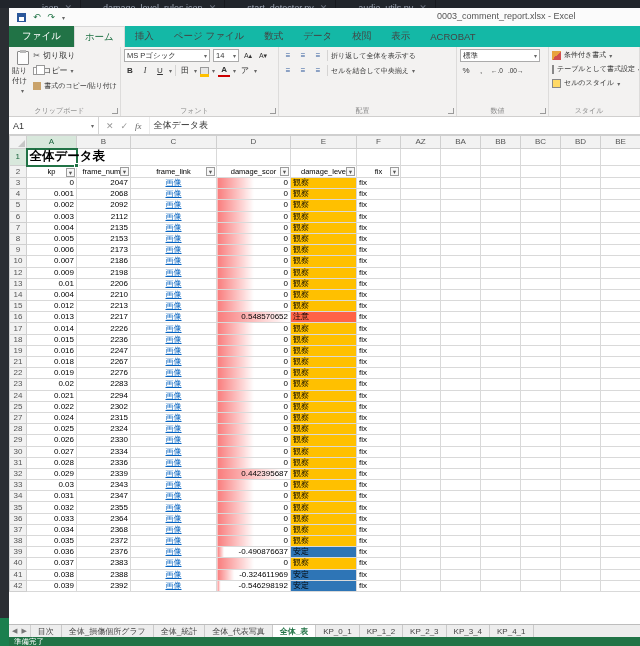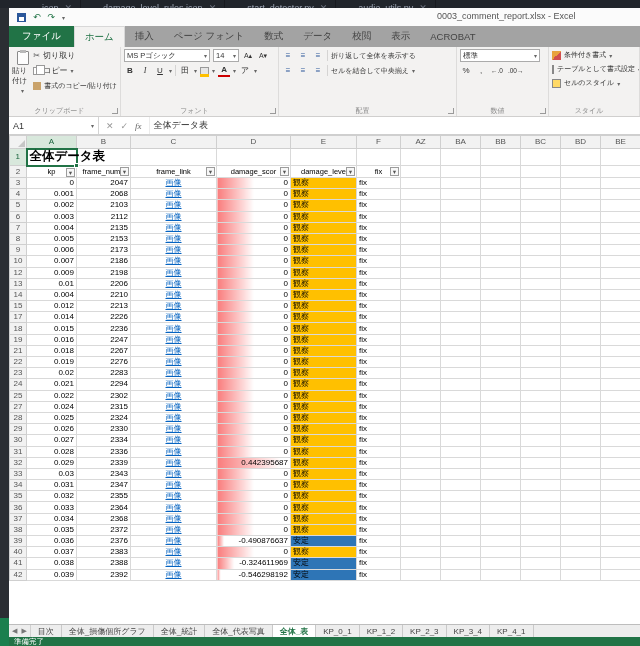--- a/index.html
+++ b/index.html
@@ -18,21 +18,21 @@
   
   .excel{position:absolute;left:9px;top:8px;width:631px;height:638px;display:flex;flex-direction:column;background:#fff}
 
   .titlebar{position:relative;flex:0 0 18px;background:#fbfbfb;display:flex;align-items:center}
   .qat{display:flex;align-items:center;gap:7px;padding-left:8px;color:#217346;font-size:9px}
   .save-ic{width:9px;height:9px;background:#2b579a;position:relative;display:inline-block}
   .save-ic::after{content:"";position:absolute;left:2px;bottom:1px;width:5px;height:4px;background:#fff}
   .dd{font-size:6px;color:#666}
   .win-title{position:absolute;left:428px;top:3px;font-size:9px;color:#555;white-space:nowrap}
 
-  .ribbon-tabs{flex:0 0 21px;background:#a3a3a3;display:flex;align-items:stretch;font-size:9.5px;color:#444}
+  .ribbon-tabs{flex:0 0 21px;background:#14b8a6;display:flex;align-items:stretch;font-size:9.5px;color:#444}
   .rtab{display:flex;align-items:center;padding:0 10px;white-space:nowrap}
   .rtab.file{background:#217346;color:#fff;padding:0 13px}
   .rtab.active{background:#f3f2f1;color:#217346;border:1px solid #d8d8d8;border-bottom:none}
 
   .ribbon{flex:0 0 70px;background:#f3f2f1;border-bottom:1px solid #d0cfce;display:flex;font-size:8px;color:#333;overflow:hidden}
   .rgroup{position:relative;border-right:1px solid #dddcdb;padding:2px 3px 11px;flex:0 0 auto;overflow:hidden}
   .glabel{position:absolute;bottom:0;left:0;right:10px;text-align:center;font-size:7px;color:#8c8c8c;white-space:nowrap}
   .launcher{position:absolute;bottom:2px;right:2px;width:6px;height:6px;border-right:1px solid #9a9a9a;border-bottom:1px solid #9a9a9a}
   .col{display:flex;flex-direction:column;gap:2px}
   .hrow{display:flex;align-items:center;gap:3px;height:13px;white-space:nowrap}
@@ -125,21 +125,21 @@
         <span>↷</span>
         <span class="dd">▾</span>
       </div>
       <span class="win-title">0003_comment_report.xlsx - Excel</span>
     </div>
 
     <div class="ribbon-tabs" id="ribbon-tabs">
       <span class="rtab file">ファイル</span>
     <span class="rtab active">ホーム</span>
         <span class="rtab">挿入</span>
-        <span class="rtab">ページ フォント</span>
+        <span class="rtab">ページ ファイル</span>
         <span class="rtab">数式</span>
         <span class="rtab">データ</span>
         <span class="rtab">校閲</span>
         <span class="rtab">表示</span>
         <span class="rtab">ACROBAT</span>
       </div>
 
     <div class="ribbon">
 
       <div class="rgroup" style="width:112px">
@@ -378,21 +378,21 @@
               <td></td>
               <td></td>
               <td></td>
               <td></td>
               <td></td>
               <td></td>
             </tr>
             <tr class="data">
               <td class="rownum">5</td>
               <td class="c-kp">0.002</td>
-              <td class="c-frame">2103</td>
+              <td class="c-frame">2092</td>
               <td class="c-link"><span class="link">画像</span></td>
               <td class="c-score" style="background: linear-gradient(90deg, rgb(249, 124, 124) 0%, rgb(252, 196, 196) 28%, rgb(255, 255, 255) 50%);">0</td>
               <td class="c-level" style="background: rgb(255, 192, 0);">観察</td>
               <td class="c-fix">fix</td>
               <td></td>
               <td></td>
               <td></td>
               <td></td>
               <td></td>
               <td></td>
@@ -517,20 +517,35 @@
               <td></td>
               <td></td>
             </tr>
             <tr class="data">
               <td class="rownum">15</td>
               <td class="c-kp">0.012</td>
               <td class="c-frame">2213</td>
               <td class="c-link"><span class="link">画像</span></td>
               <td class="c-score" style="background: linear-gradient(90deg, rgb(249, 124, 124) 0%, rgb(252, 196, 196) 28%, rgb(255, 255, 255) 50%);">0</td>
               <td class="c-level" style="background: rgb(255, 192, 0);">観察</td>
+              <td class="c-fix">fix</td>
+              <td></td>
+              <td></td>
+              <td></td>
+              <td></td>
+              <td></td>
+              <td></td>
+            </tr>
+            <tr class="data">
+              <td class="rownum">16</td>
+              <td class="c-kp">0.013</td>
+              <td class="c-frame">2217</td>
+              <td class="c-link"><span class="link">画像</span></td>
+              <td class="c-score" style="background: linear-gradient(90deg, rgb(249, 124, 124) 0%, rgb(252, 196, 196) 53%, rgb(255, 255, 255) 96%);">0.548570652</td>
+              <td class="c-level" style="background: rgb(255, 99, 71);">注意</td>
               <td class="c-fix">fix</td>
               <td></td>
               <td></td>
               <td></td>
               <td></td>
               <td></td>
               <td></td>
             </tr>
             <tr class="data">
               <td class="rownum">17</td>

